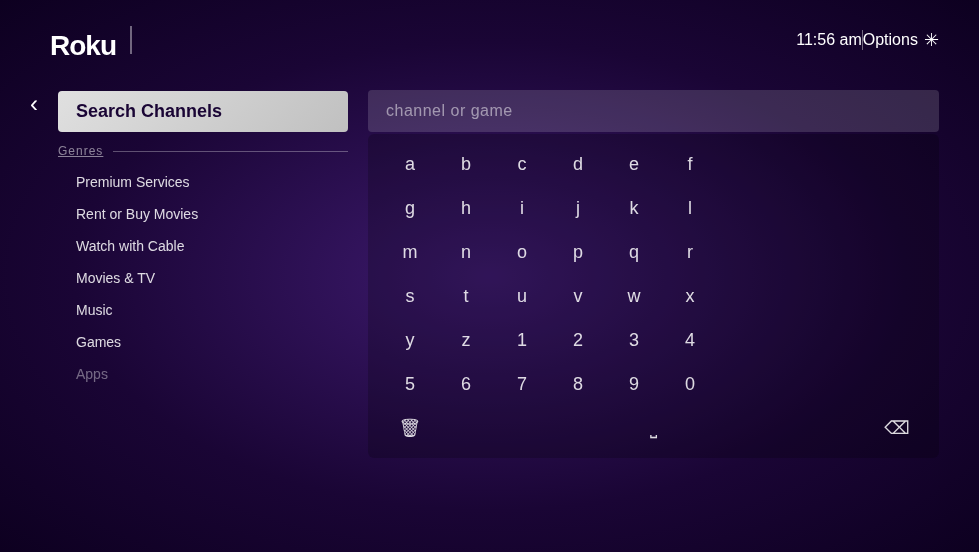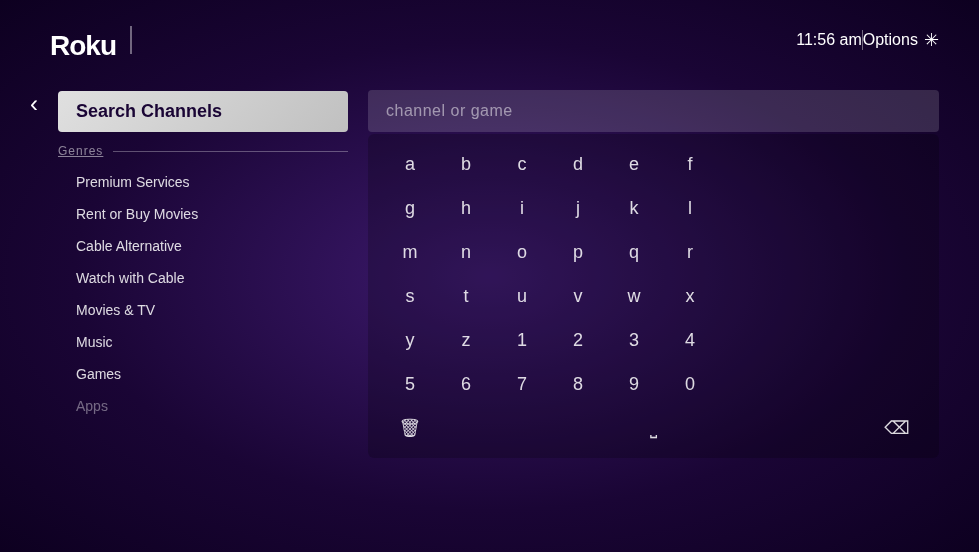--- a/index.html
+++ b/index.html
@@ -236,21 +236,20 @@
 
   <div class="back-btn">
     <span class="back-arrow">‹</span>
   </div>
 
   <div class="sidebar">
     <div class="search-channels-item">Search Channels</div>
     <div class="genres-label">Genres</div>
     <div class="genre-item">Premium Services</div>
     <div class="genre-item">Rent or Buy Movies</div>
-    <div class="genre-item">Cable Alternative</div>
     <div class="genre-item">Watch with Cable</div>
     <div class="genre-item">Movies &amp; TV</div>
     <div class="genre-item">Music</div>
     <div class="genre-item">Games</div>
     <div class="genre-item dimmed">Apps</div>
   </div>
 
   <div class="keyboard-panel">
     <div class="search-input-bar">channel or game</div>
     <div class="keyboard-grid">

